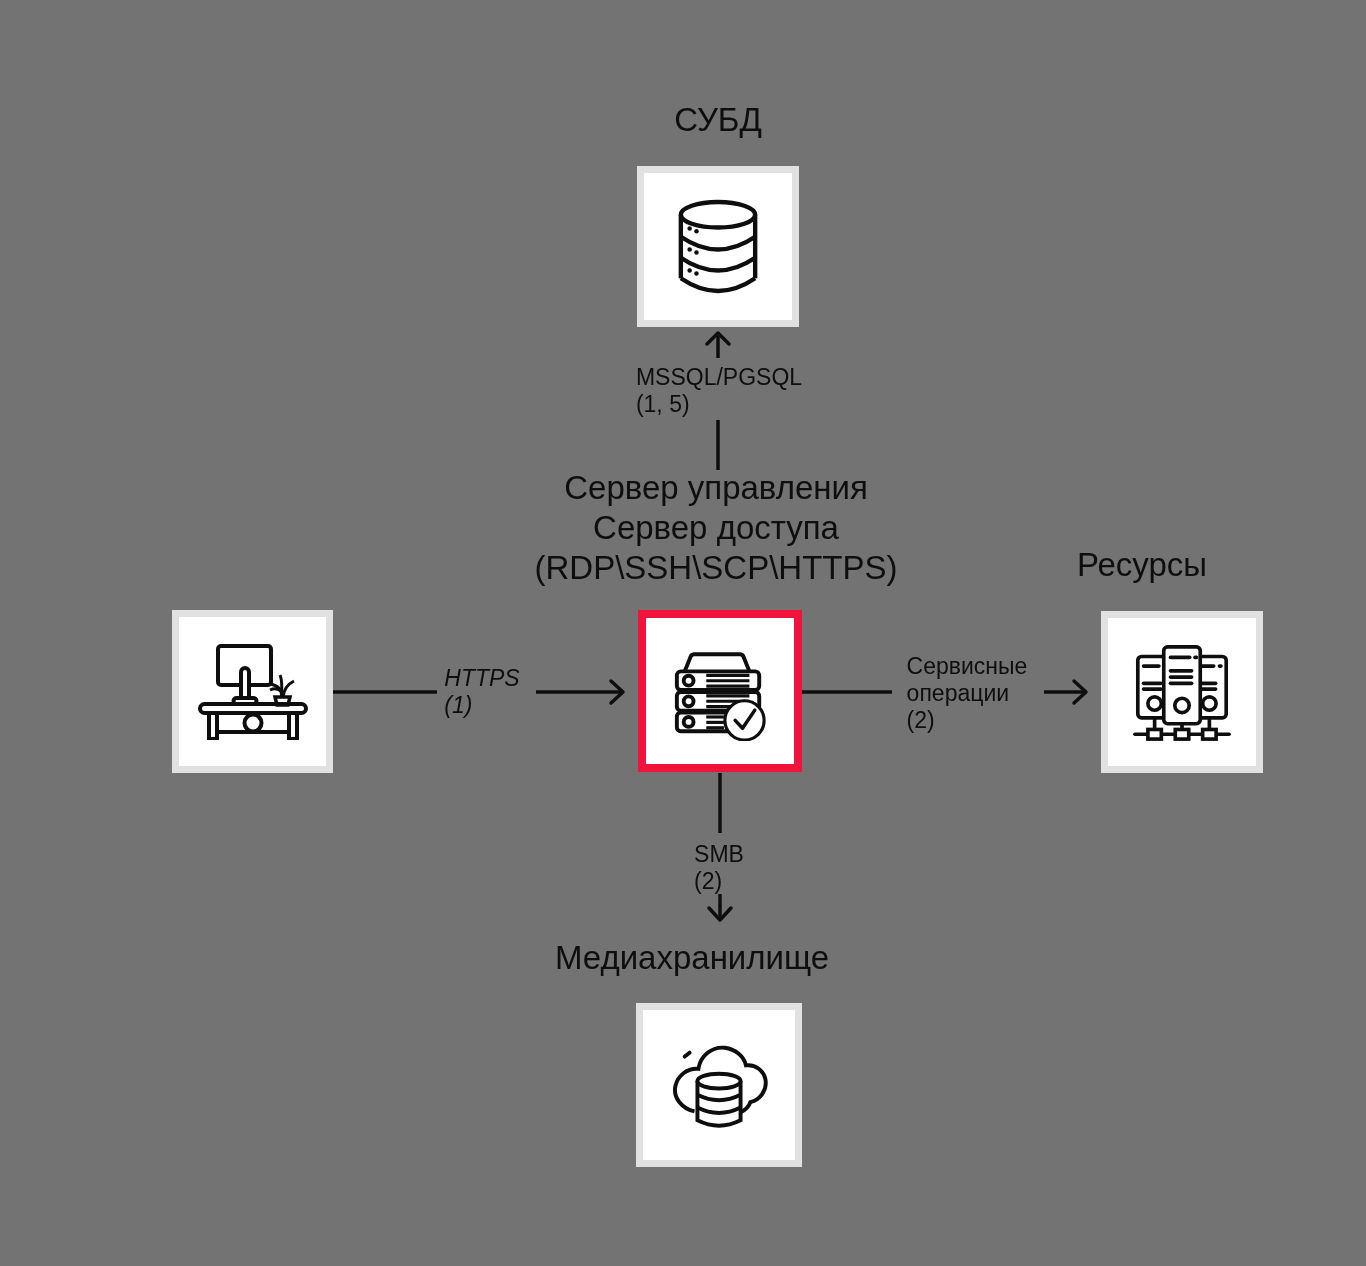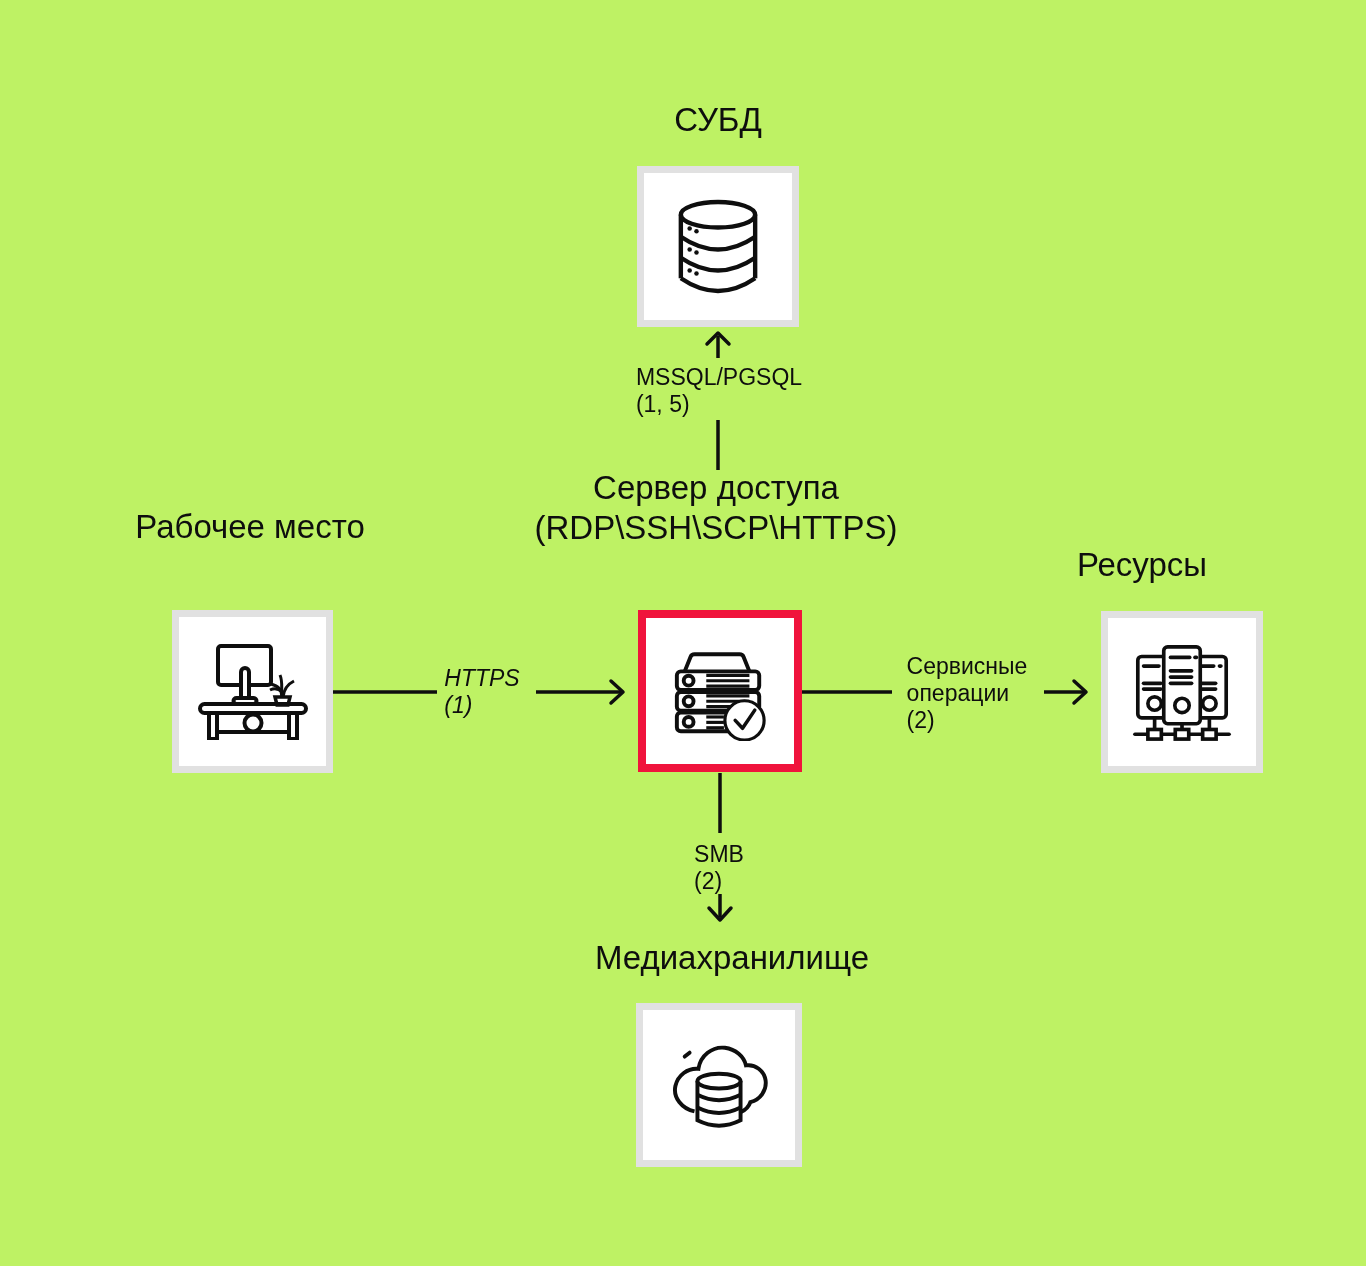--- a/index.html
+++ b/index.html
@@ -4,21 +4,21 @@
 <style>
   :root{
     --accent-red:#F0143C;
     --box-border:#E1E1E1;
     --line:#0E0E0E;
     --text:#0E0E0E;
   }
   *{margin:0;padding:0;box-sizing:border-box;}
   html,body{background:#fff;}
   body{font-family:"Liberation Sans","DejaVu Sans",sans-serif;color:var(--text);}
-  .canvas{position:relative;width:1366px;height:1266px;background:#bef264;overflow:hidden;}
+  .canvas{position:relative;width:1366px;height:1266px;background:#737373;overflow:hidden;}
 
   .edges{position:absolute;left:0;top:0;width:1366px;height:1266px;color:var(--line);}
 
   .node-box{
     position:absolute;background:#fff;border:7px solid var(--box-border);
     display:flex;align-items:center;justify-content:center;
   }
   .node-box.highlight{border:8px solid var(--accent-red);}
   .box-dbms{left:637px;top:166px;width:162px;height:161px;}
   .box-admin{left:172px;top:610px;width:161px;height:163px;}
@@ -28,21 +28,21 @@
 
   .node-title{
     position:absolute;transform:translateX(-50%);
     text-align:center;font-size:33px;line-height:40px;color:var(--text);
     white-space:nowrap;
   }
   .t-dbms{left:718px;top:100px;}
   .t-admin{left:250px;top:507px;}
   .t-mgmt{left:716px;top:468px;}
   .t-res{left:1142px;top:545px;}
-  .t-media{left:732px;top:938px;}
+  .t-media{left:692px;top:938px;}
 
   .edge-label{
     position:absolute;transform:translateX(-50%);
     text-align:left;font-size:23px;line-height:27px;color:var(--text);
     white-space:nowrap;
   }
   .l-mssql{left:719px;top:364px;}
   .l-https{left:482px;top:665px;font-style:italic;}
   .l-svc{left:967px;top:653px;}
   .l-smb{left:719px;top:841px;}
@@ -77,24 +77,24 @@
     <g>
       <path d="M720 773 V833"></path>
       <path d="M720 894 V917"></path>
       <path d="M709 908 L720 920 L731 908" stroke-linecap="round" stroke-linejoin="round"></path>
     </g>
   </svg>
 
   <div class="node-title t-dbms">СУБД</div>
 
   <div class="node-title t-admin">
-    <div>Рабочее место</div>
   </div>
 
   <div class="node-title t-mgmt">
+    <div>Сервер управления</div>
     <div>Сервер доступа</div>
     <div>(RDP\SSH\SCP\HTTPS)</div>
   </div>
 
   <div class="node-title t-res">Ресурсы</div>
 
   <div class="node-title t-media">Медиахранилище</div>
 
   <div class="edge-label l-mssql">
     <div>MSSQL/PGSQL</div>

